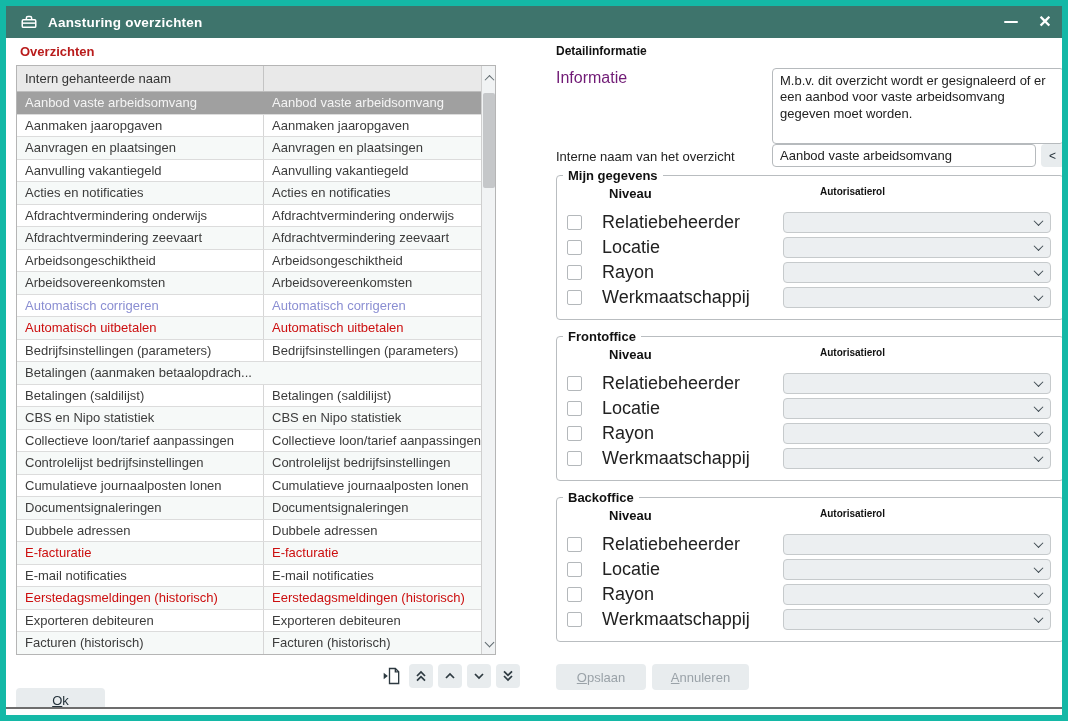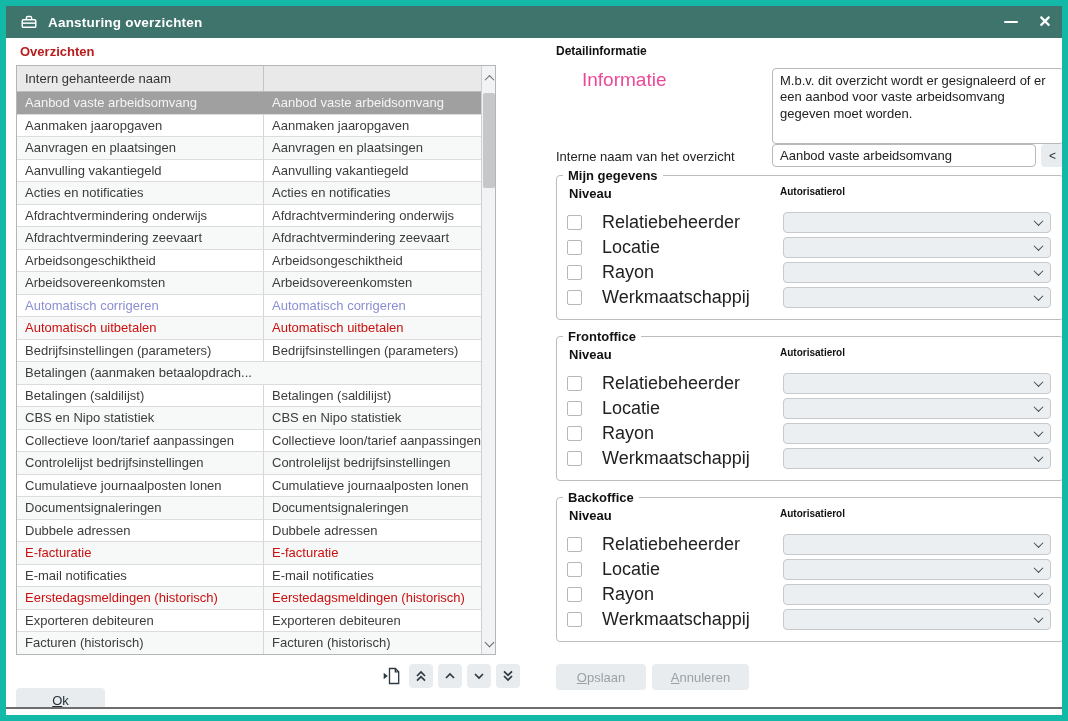--- a/index.html
+++ b/index.html
@@ -61,36 +61,36 @@
 
   
   .btn { font-family:"Liberation Sans", sans-serif; font-size:13px; color:#24313a; background:#e8ecee;
          border:none; border-radius:4px; display:flex; align-items:center; justify-content:center; }
   .ok-button { position:absolute; left:10px; top:682px; width:89px; height:25px; }
   .save-button { position:absolute; left:550px; top:658px; width:90px; height:26px; color:#9aa2a8; }
   .cancel-button { position:absolute; left:646px; top:658px; width:97px; height:26px; color:#9aa2a8; }
 
   
   .detail-heading { position:absolute; left:550px; top:38px; font-size:12px; font-weight:bold; color:#111; }
-  .informatie-label { position:absolute; left:576px; top:63px; font-size:19px; color:#ec4899; }
+  .informatie-label { position:absolute; left:550px; top:63px; font-size:16px; color:#701a75; }
   .informatie-textarea { position:absolute; left:766px; top:62px; width:292px; height:76px;
         border:1px solid #b6babd; border-radius:4px; resize:none; font-family:"Liberation Sans", sans-serif;
         font-size:13px; color:#222; padding:4px 7px; line-height:1.25; background:#fff; outline:none; }
   .interne-naam-label { position:absolute; left:550px; top:143px; font-size:13px; color:#222; }
   .interne-naam-input { position:absolute; left:766px; top:138px; width:264px; height:23px;
         border:1px solid #b6babd; border-radius:4px; font-family:"Liberation Sans", sans-serif;
         font-size:13px; color:#222; padding:0 7px; outline:none; }
   .lookup-button { position:absolute; left:1035px; top:138px; width:23px; height:23px; font-size:12px; }
 
   
   .groups { position:absolute; left:550px; top:162px; width:508px; }
   fieldset.group { border:1px solid #b9bdc0; border-radius:4px; height:152px; margin-bottom:9px; padding:0 0 0 0; }
   fieldset.group legend { margin-left:6px; padding:0 5px; font-size:13px; font-weight:bold; color:#111; }
   .group-head { display:flex; padding-left:12px; margin:3px 0 9px 0; }
-  .h-niveau { width:211px; font-size:13px; font-weight:bold; color:#111; }
+  .h-niveau { width:211px; font-size:13px; font-weight:bold; color:#111;margin-left:40px; }
   .h-rol { font-size:10px; font-weight:bold; color:#111; }
   .group-row { display:flex; align-items:center; height:25px; padding-left:10px; }
   .checkbox { width:15px; height:15px; border:1px solid #b4b8bb; border-radius:2px; background:#fff; flex:0 0 15px; }
   .cb-label { margin-left:20px; width:181px; font-size:18px; color:#222; }
   .dropdown { flex:1; margin-right:12px; height:21px; background:#eceff1; border:1px solid #c6cacc;
               border-radius:4px; display:flex; align-items:center; justify-content:flex-end; padding-right:8px; }
   .dd-chev { width:7px; height:7px; border-right:1.7px solid #3e4a51; border-bottom:1.7px solid #3e4a51;
              transform:rotate(45deg) translate(-1px,-1px); }
 </style>
 </head>

